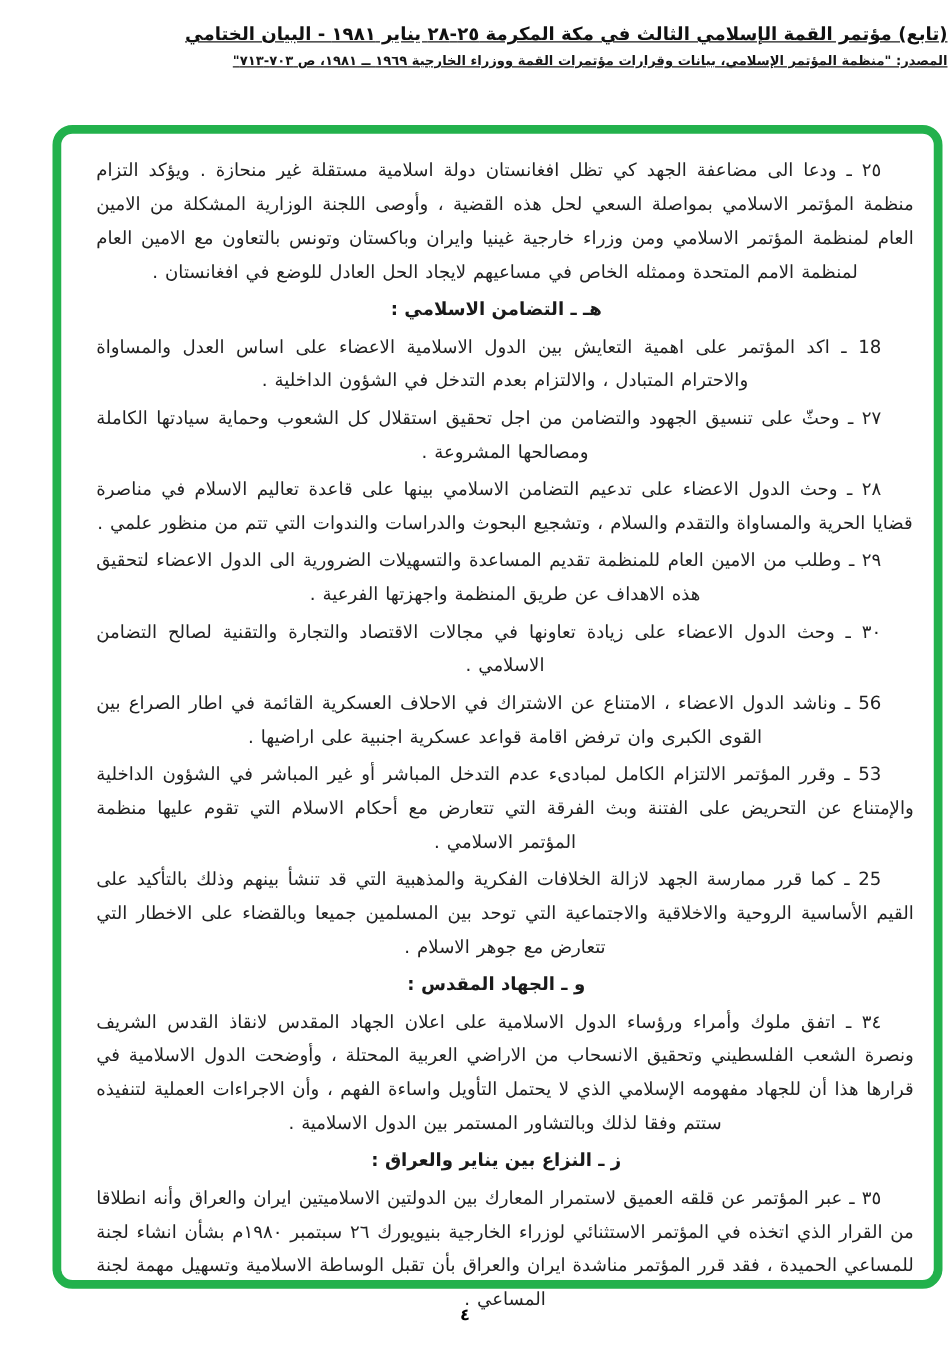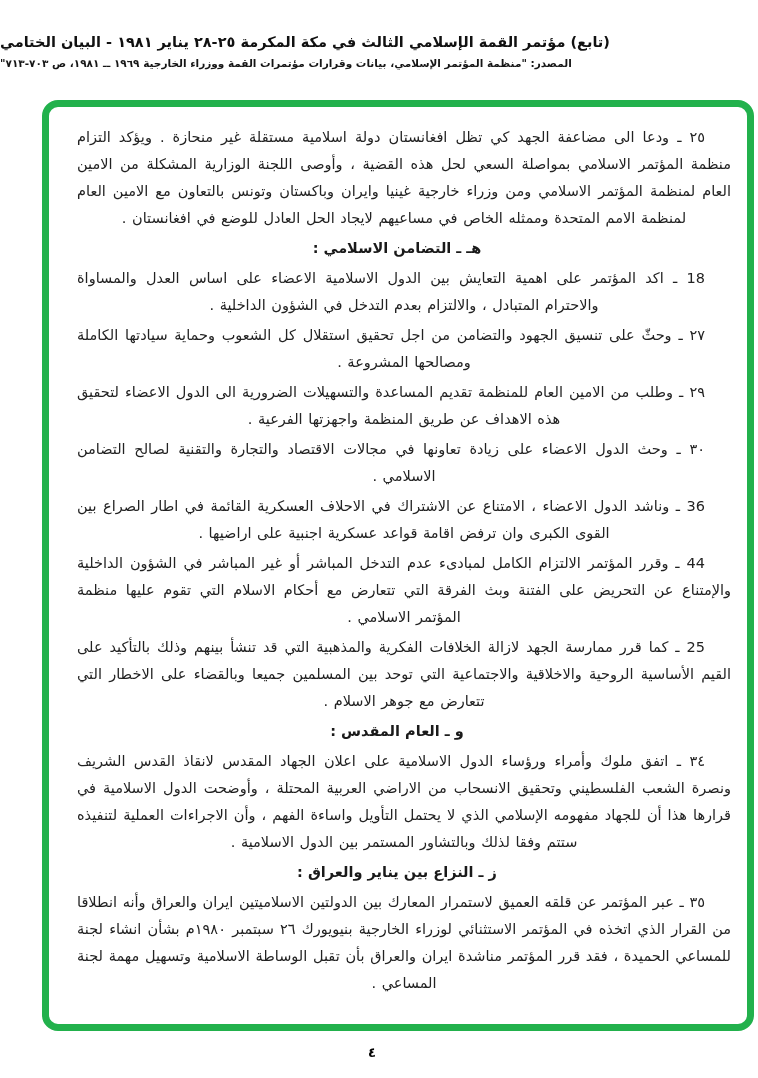--- a/index.html
+++ b/index.html
@@ -14,25 +14,26 @@
   }
   .page {
     position: relative;
     width: 758px;
     height: 1078px;
     background: #ffffff;
   }
   
   .doc-header {
     position: absolute;
-    top: 34px;
+    top: 20px;
     left: 0;
     right: 0;
     direction: rtl;
-    text-align: left;
+    text-align: right;
+    text-decoration: underline;
   }
   .doc-title {
     font-size: 14.5px;
     font-weight: bold;
     letter-spacing: 0.2px;
     color: #111111;
     white-space: nowrap;
   }
   .doc-source {
     margin-top: 7px;
@@ -101,32 +102,33 @@
     <div class="content">
 
       <p class="para">٢٥ ـ ودعا الى مضاعفة الجهد كي تظل افغانستان دولة اسلامية مستقلة غير منحازة . ويؤكد التزام منظمة المؤتمر الاسلامي بمواصلة السعي لحل هذه القضية ، وأوصى اللجنة الوزارية المشكلة من الامين العام لمنظمة المؤتمر الاسلامي ومن وزراء خارجية غينيا وايران وباكستان وتونس بالتعاون مع الامين العام لمنظمة الامم المتحدة وممثله الخاص في مساعيهم لايجاد الحل العادل للوضع في افغانستان .</p>
 
       <div class="section-heading">هـ ـ التضامن الاسلامي :</div>
 
       <p class="para">18 ـ اكد المؤتمر على اهمية التعايش بين الدول الاسلامية الاعضاء على اساس العدل والمساواة والاحترام المتبادل ، والالتزام بعدم التدخل في الشؤون الداخلية .</p>
 
       <p class="para">٢٧ ـ وحثّ على تنسيق الجهود والتضامن من اجل تحقيق استقلال كل الشعوب وحماية سيادتها الكاملة ومصالحها المشروعة .</p>
 
+      <p class="para">٢٨ ـ وحث الدول الاعضاء على تدعيم التضامن الاسلامي بينها على قاعدة تعاليم الاسلام في مناصرة قضايا الحرية والمساواة والتقدم والسلام ، وتشجيع البحوث والدراسات والندوات التي تتم من منظور علمي .</p>
 
       <p class="para">٢٩ ـ وطلب من الامين العام للمنظمة تقديم المساعدة والتسهيلات الضرورية الى الدول الاعضاء لتحقيق هذه الاهداف عن طريق المنظمة واجهزتها الفرعية .</p>
 
       <p class="para">٣٠ ـ وحث الدول الاعضاء على زيادة تعاونها في مجالات الاقتصاد والتجارة والتقنية لصالح التضامن الاسلامي .</p>
 
-      <p class="para">36 ـ وناشد الدول الاعضاء ، الامتناع عن الاشتراك في الاحلاف العسكرية القائمة في اطار الصراع بين القوى الكبرى وان ترفض اقامة قواعد عسكرية اجنبية على اراضيها .</p>
+      <p class="para">56 ـ وناشد الدول الاعضاء ، الامتناع عن الاشتراك في الاحلاف العسكرية القائمة في اطار الصراع بين القوى الكبرى وان ترفض اقامة قواعد عسكرية اجنبية على اراضيها .</p>
 
-      <p class="para">44 ـ وقرر المؤتمر الالتزام الكامل لمبادىء عدم التدخل المباشر أو غير المباشر في الشؤون الداخلية والإمتناع عن التحريض على الفتنة وبث الفرقة التي تتعارض مع أحكام الاسلام التي تقوم عليها منظمة المؤتمر الاسلامي .</p>
+      <p class="para">53 ـ وقرر المؤتمر الالتزام الكامل لمبادىء عدم التدخل المباشر أو غير المباشر في الشؤون الداخلية والإمتناع عن التحريض على الفتنة وبث الفرقة التي تتعارض مع أحكام الاسلام التي تقوم عليها منظمة المؤتمر الاسلامي .</p>
 
       <p class="para">25 ـ كما قرر ممارسة الجهد لازالة الخلافات الفكرية والمذهبية التي قد تنشأ بينهم وذلك بالتأكيد على القيم الأساسية الروحية والاخلاقية والاجتماعية التي توحد بين المسلمين جميعا وبالقضاء على الاخطار التي تتعارض مع جوهر الاسلام .</p>
 
-      <div class="section-heading">و ـ العام المقدس :</div>
+      <div class="section-heading">و ـ الجهاد المقدس :</div>
 
       <p class="para">٣٤ ـ اتفق ملوك وأمراء ورؤساء الدول الاسلامية على اعلان الجهاد المقدس لانقاذ القدس الشريف ونصرة الشعب الفلسطيني وتحقيق الانسحاب من الاراضي العربية المحتلة ، وأوضحت الدول الاسلامية في قرارها هذا أن للجهاد مفهومه الإسلامي الذي لا يحتمل التأويل واساءة الفهم ، وأن الاجراءات العملية لتنفيذه ستتم وفقا لذلك وبالتشاور المستمر بين الدول الاسلامية .</p>
 
       <div class="section-heading">ز ـ النزاع بين يناير والعراق :</div>
 
       <p class="para">٣٥ ـ عبر المؤتمر عن قلقه العميق لاستمرار المعارك بين الدولتين الاسلاميتين ايران والعراق وأنه انطلاقا من القرار الذي اتخذه في المؤتمر الاستثنائي لوزراء الخارجية بنيويورك ٢٦ سبتمبر ١٩٨٠م بشأن انشاء لجنة للمساعي الحميدة ، فقد قرر المؤتمر مناشدة ايران والعراق بأن تقبل الوساطة الاسلامية وتسهيل مهمة لجنة المساعي .</p>
 
     </div>
   </div>
 

